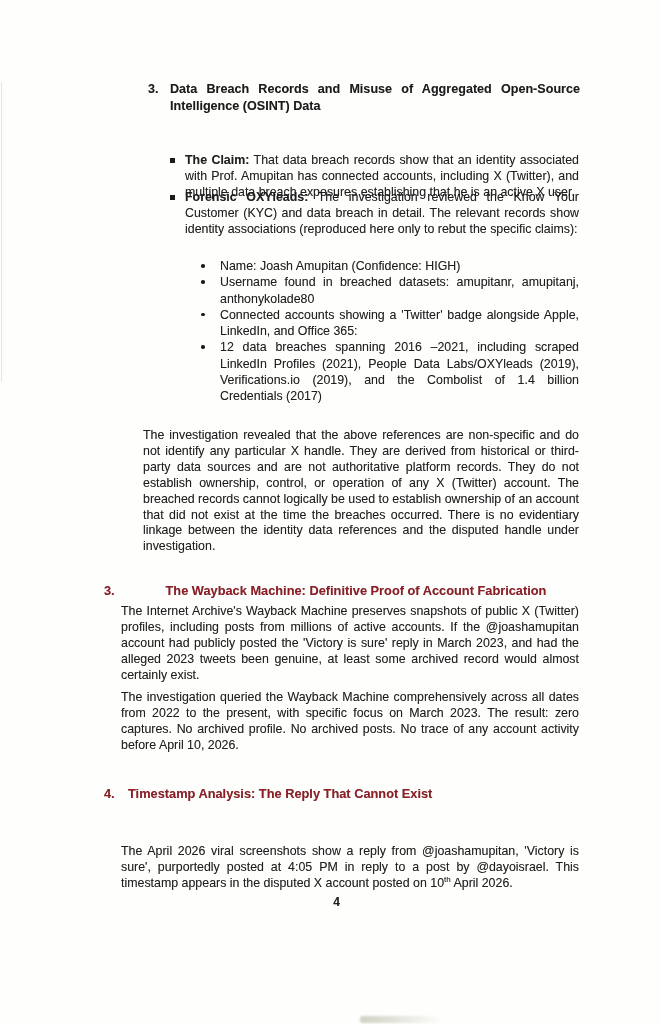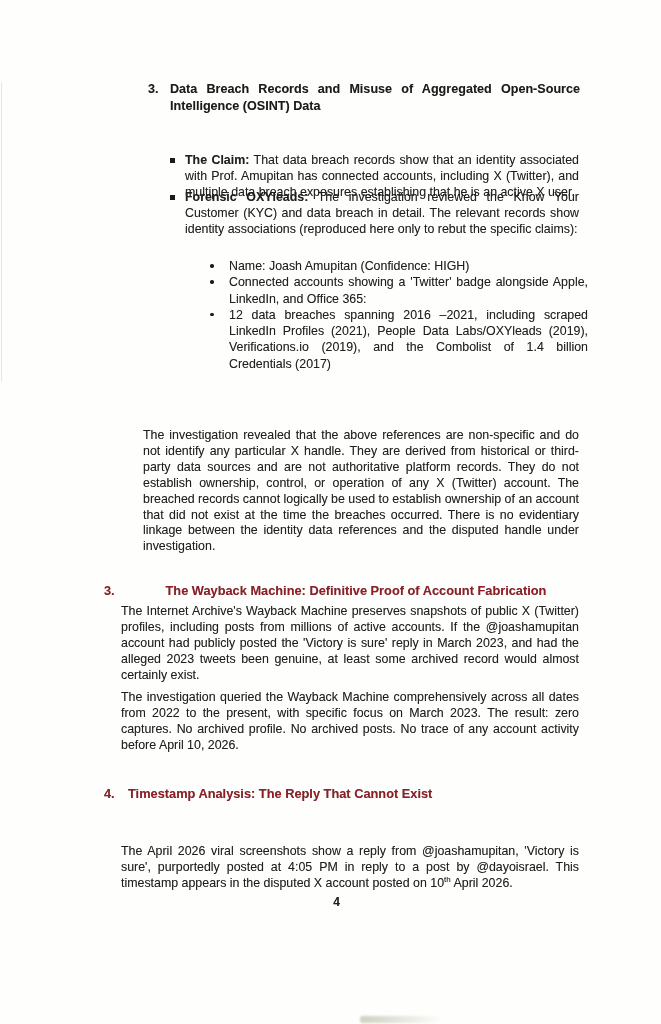--- a/index.html
+++ b/index.html
@@ -79,24 +79,28 @@
   <div class="abs bullet-row" style="left:170px; top:126px; width:409px;margin-top:27px;">
     <span class="marker"><span class="sq"></span></span>
     <span class="btext"><b>The Claim:</b> <span>That data breach records show that an identity associated with Prof. Amupitan has connected accounts, including X (Twitter), and multiple data breach exposures establishing that he is an active X user.</span></span>
   </div>
 
   <div class="abs bullet-row" style="left:170px; top:190px; width:409px;">
     <span class="marker"><span class="sq"></span></span>
     <span class="btext"><b>Forensic OXYleads:</b> <span>The investigation reviewed the Know Your Customer (KYC) and data breach in detail. The relevant records show identity associations (reproduced here only to rebut the specific claims):</span></span>
   </div>
 
-  <div class="abs" style="left:210px; top:258px; width:378px;">
+  <div class="abs" style="left:201px; top:258px; width:378px;">
     <div class="sub-row">
       <span class="marker"><span class="dot"></span></span>
       <span class="btext">Name: Joash Amupitan (Confidence: HIGH)</span>
+    </div>
+    <div class="sub-row">
+      <span class="marker"><span class="dot"></span></span>
+      <span class="btext">Username found in breached datasets: amupitanr, amupitanj, anthonykolade80</span>
     </div>
     <div class="sub-row">
       <span class="marker"><span class="dot"></span></span>
       <span class="btext">Connected accounts showing a 'Twitter' badge alongside Apple, LinkedIn, and Office 365:</span>
     </div>
     <div class="sub-row">
       <span class="marker"><span class="dot"></span></span>
       <span class="btext">12 data breaches spanning 2016 –2021, including scraped LinkedIn Profiles (2021), People Data Labs/OXYleads (2019), Verifications.io (2019), and the Combolist of 1.4 billion Credentials (2017)</span>
     </div>
   </div>

